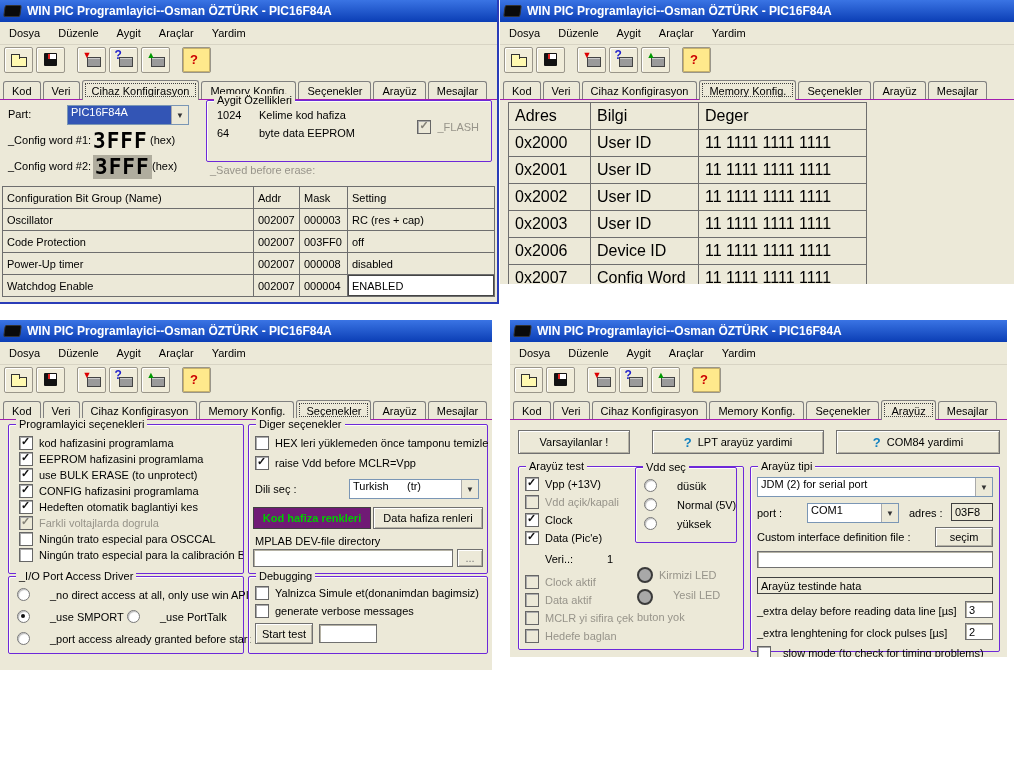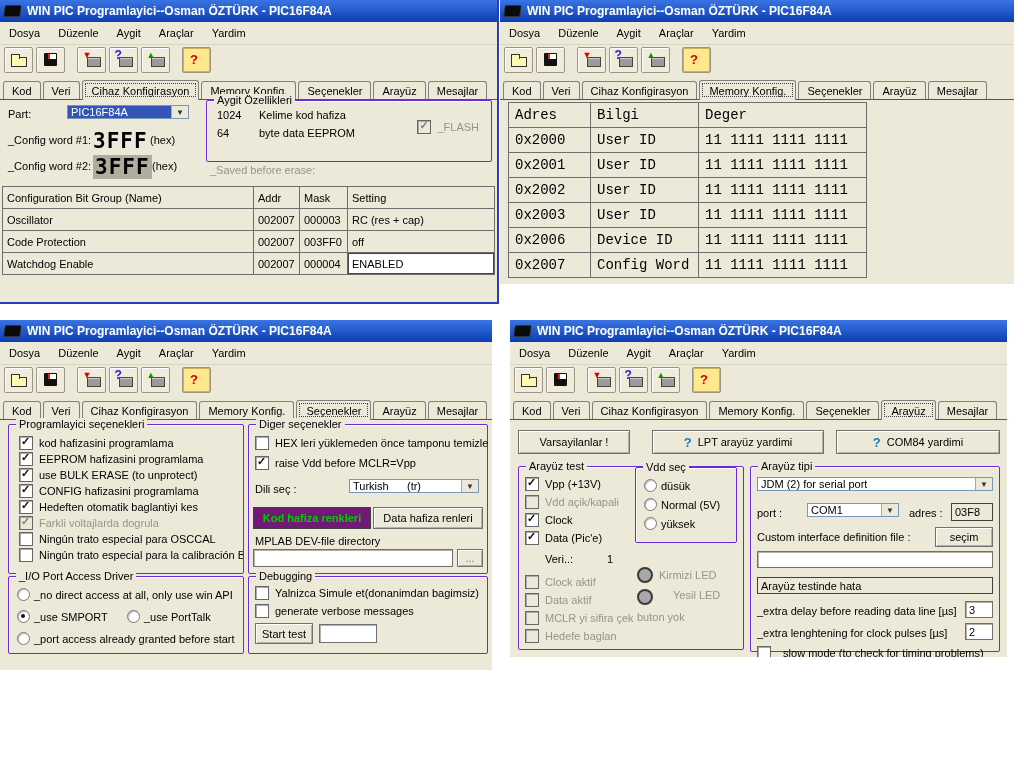--- a/index.html
+++ b/index.html
@@ -38,45 +38,45 @@
   .wbody{position:absolute;left:0;right:0;top:98px;bottom:0}
   
   .grp{position:absolute;border:1px solid #6d28d9;border-radius:2px;box-shadow:inset 1px 1px 0 #fdfcf7}
   .gtitle{position:absolute;top:-7px;left:7px;background:#ECE9D8;padding:0 3px;white-space:nowrap}
   .ck{display:flex;align-items:center;gap:6px;white-space:nowrap;height:16px;overflow:hidden}
   .cb{width:12px;height:12px;background:#fff;border:1px solid #666;box-shadow:inset 1px 1px 0 #aaa;position:relative;flex:none}
   .ck.checked .cb::after{content:"✓";position:absolute;left:1px;top:-2px;font-size:11px;font-weight:bold;color:#111}
   .ck.disabled{color:#97948a}
   .ck.disabled .cb{background:#ECE9D8}
   .ck.disabled .cb::after{color:#858278}
-  .rk{display:flex;align-items:center;gap:4px;white-space:nowrap;height:19px}
+  .rk{display:flex;align-items:center;gap:20px;white-space:nowrap;height:19px}
   .rb{width:11px;height:11px;border-radius:50%;background:#fff;border:1px solid #777;box-shadow:inset 1px 1px 1px #bbb;position:relative;flex:none}
   .rk.on .rb::after{content:"";position:absolute;left:3px;top:3px;width:4px;height:4px;border-radius:50%;background:#111}
   .btn{background:#ECE9D8;border:1px solid #707070;box-shadow:inset 1px 1px 0 #fff,inset -1px -1px 0 #b5b2a5;
        display:flex;align-items:center;justify-content:center;white-space:nowrap;font-size:11px}
   .btn-black{background:#701a75;color:#0c0;font-weight:bold;border:1px solid #404040;box-shadow:none}
   .inp{background:#fff;border:1px solid #707070;box-shadow:inset 1px 1px 0 #b5b2a5;
        font:11px "Liberation Sans",sans-serif;padding:1px 3px;box-sizing:border-box}
-  .combo{position:absolute;height:14px;background:#fff;border:1px solid #7a96b5;display:flex;align-items:center;
+  .combo{position:absolute;height:20px;background:#fff;border:1px solid #7a96b5;display:flex;align-items:flex-start;
          padding-left:3px;box-sizing:border-box;white-space:pre;overflow:hidden}
   .combo .dd{margin-left:auto;width:16px;align-self:stretch;background:#ECE9D8;border-left:1px solid #aaa;
              display:flex;align-items:center;justify-content:center;font-size:8px;color:#333;flex:none}
   .combo.sel{background:#3355b5;color:#fff}
   .mono{font-family:Liberation Sans, sans-serif}
   .gray{color:#97948a}
   .led{width:12px;height:12px;border-radius:50%;background:#a8a8a8;border:2px solid #3a3a3a;flex:none}
   .cfgval{font-family:"DejaVu Sans Mono",monospace;font-size:21px;font-weight:bold;letter-spacing:1px}
   .cfgval.hl{background:#b0ad9e;padding:0 2px}
   
   table{border-collapse:collapse}
   .cfg-table{font-size:11px;width:493px;table-layout:fixed}
   .cfg-table th,.cfg-table td{border:1px solid #6e6e6e;padding:3px 4px;text-align:left;font-weight:normal;
        height:15px;overflow:hidden;white-space:nowrap}
   .cfg-table td.editbox{background:#fff;box-shadow:inset 0 0 0 1px #444}
-  .mem-table{font-family:Liberation Mono, monospace;font-size:14px;table-layout:fixed}
+  .mem-table{font-family:Liberation Sans, sans-serif;font-size:16px;table-layout:fixed}
   .mem-table th,.mem-table td{border:1px solid #6e6e6e;padding:4px 6px;text-align:left;font-weight:normal;
        height:16px;white-space:nowrap;overflow:hidden}
   .abs{position:absolute}
   .statusbox{position:absolute;border:1px solid #404040;background:#ECE9D8;display:flex;align-items:center;padding-left:3px;box-sizing:border-box}
   .q{color:#1080c0;font-weight:bold;font-size:13px;margin-right:6px}
 </style>
 </head>
 <body>
 
 <div class="win win-tl" style="left:0;top:0;width:497px;height:302px">
@@ -177,20 +177,26 @@
           <td>000003</td>
           <td>RC (res + cap)</td>
         </tr>
           <tr>
           <td>Code Protection</td>
           <td>002007</td>
           <td>003FF0</td>
           <td>off</td>
         </tr>
           <tr>
+          <td>Power-Up timer</td>
+          <td>002007</td>
+          <td>000008</td>
+          <td>disabled</td>
+        </tr>
+          <tr>
           <td>Watchdog Enable</td>
           <td>002007</td>
           <td>000004</td>
           <td class=" editbox">ENABLED</td>
         </tr>
         </tbody>
     </table>
   </div>
 </div>
 

